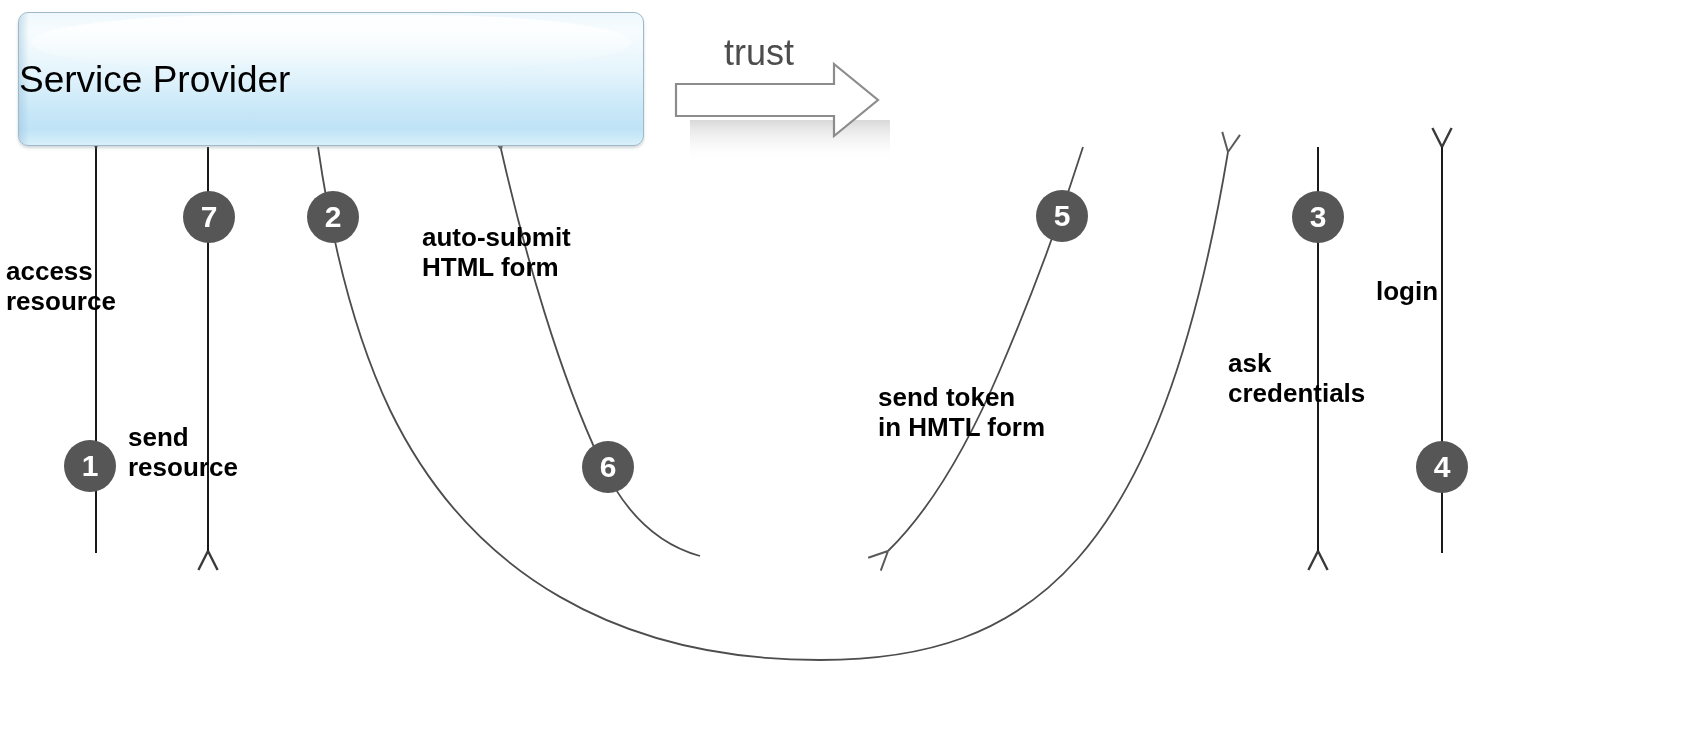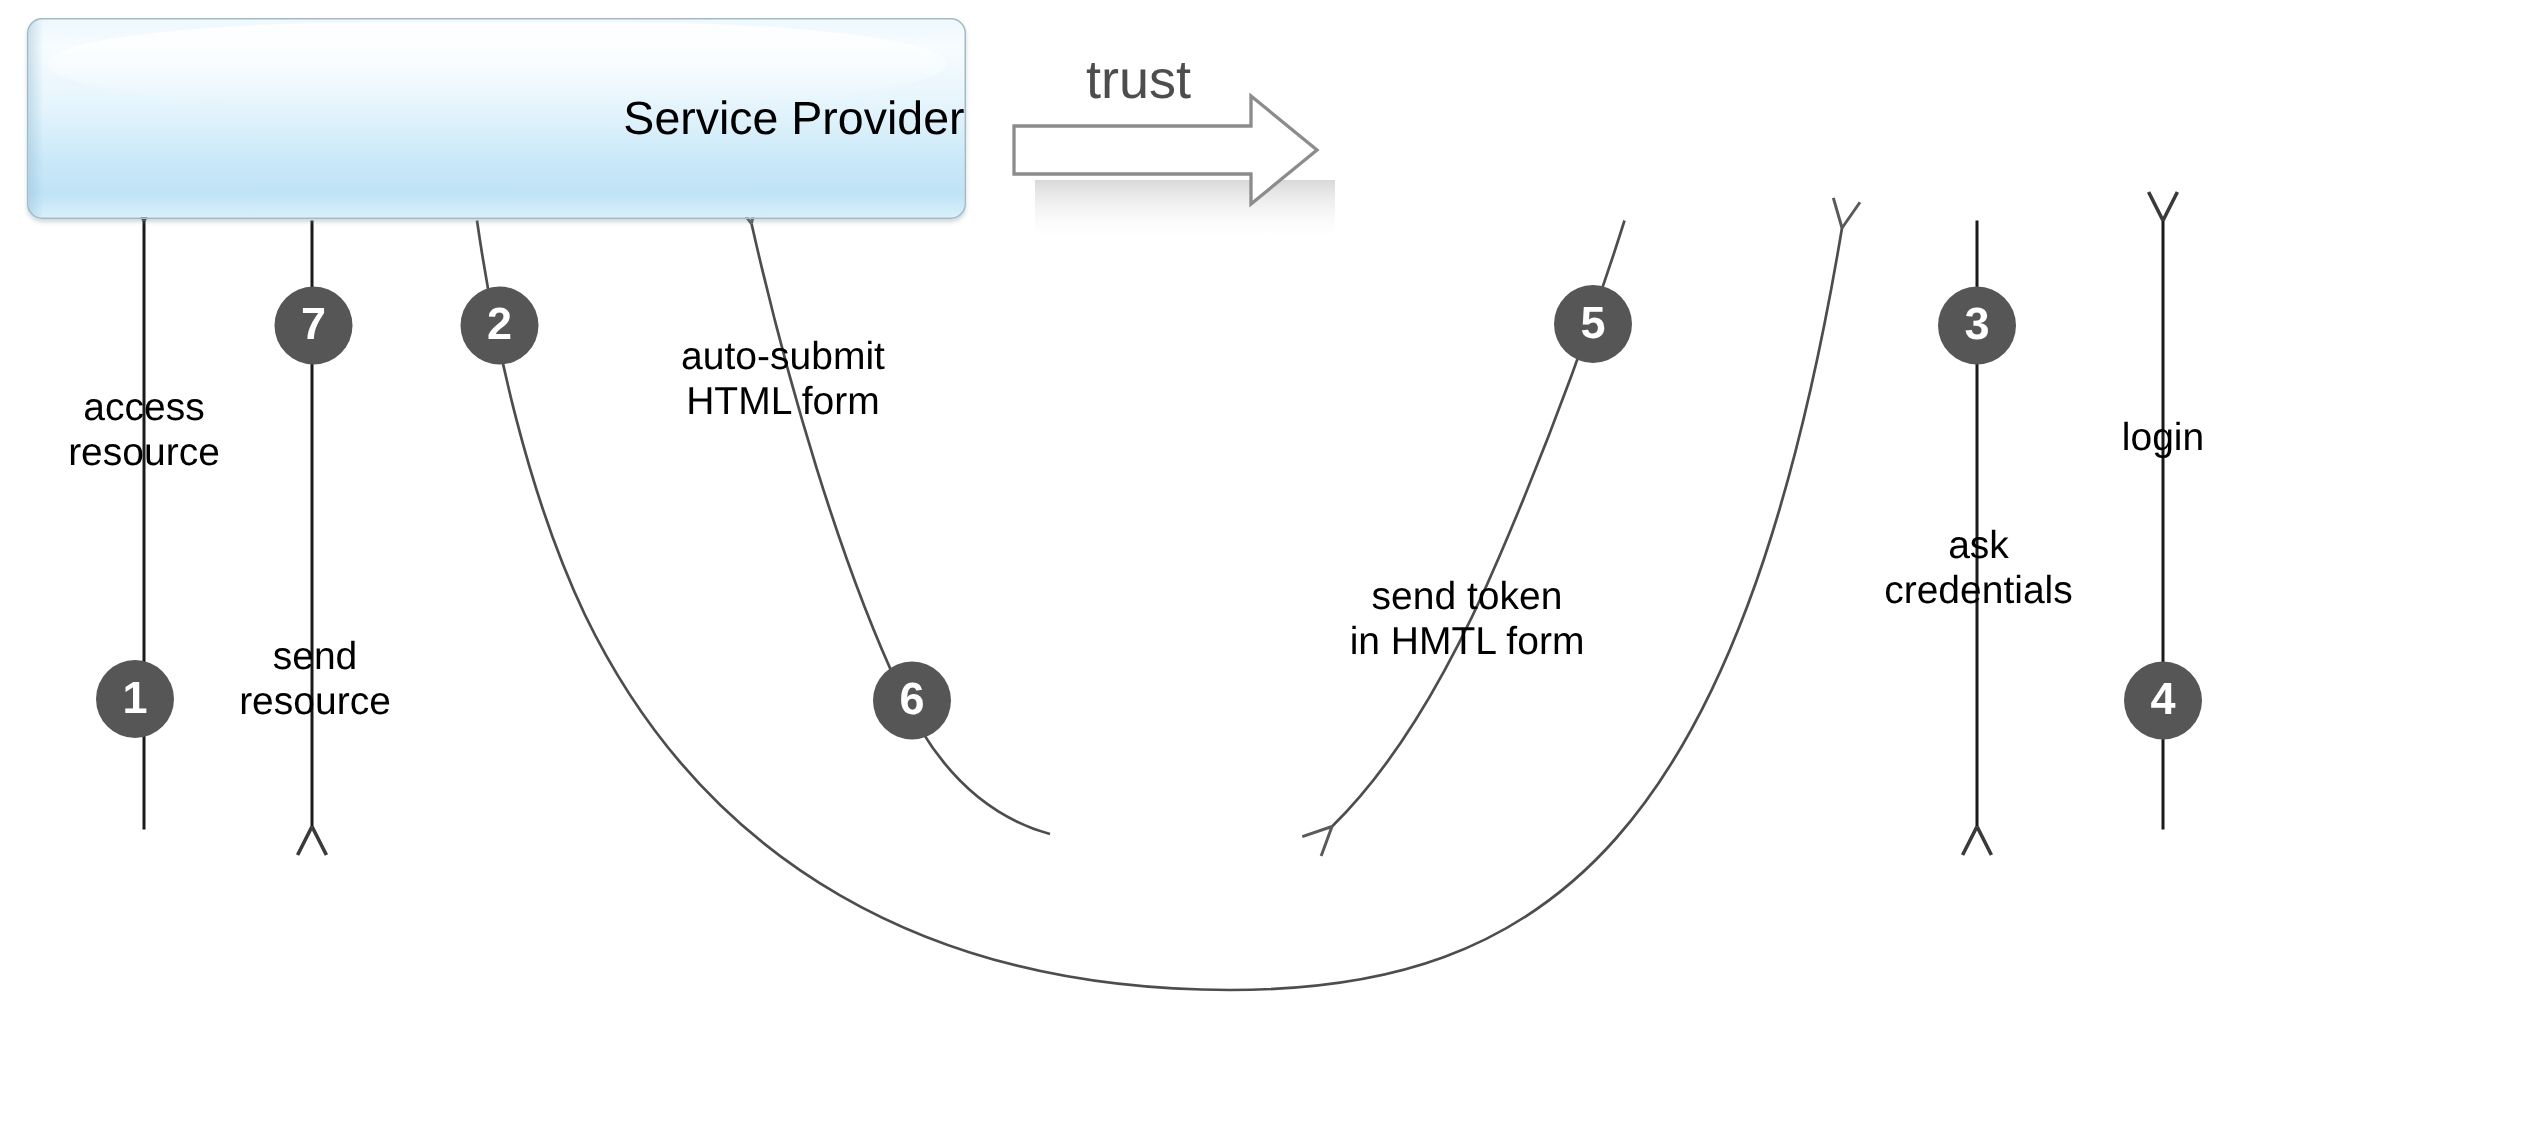--- a/index.html
+++ b/index.html
@@ -62,34 +62,33 @@
     width: 10px;
     background: linear-gradient(to right, rgba(150,190,215,0.45), rgba(255,255,255,0));
     pointer-events: none;
   }
   .node-label {
     position: absolute;
     left: 0;
     right: 0;
     top: 50%;
     transform: translateY(-50%);
-    text-align: right;
-    font-size: 31px;
+    text-align: left;
+    font-size: 37px;
     color: #000000;
     font-family: "Liberation Sans", sans-serif;
     z-index: 3;
     line-height: 1;
   }
   
   .edge-label {
     position: absolute;
     font-size: 26px;
-    font-weight: normal;
+    font-weight: bold;
     color: #000000;
-    text-align: center;
     line-height: 1.16;
     white-space: pre;
     font-family: "Liberation Sans", sans-serif;
     z-index: 4;
   }
   .trust-label {
     position: absolute;
     font-size: 36px;
     font-weight: normal;
     color: #4d4d4d;

